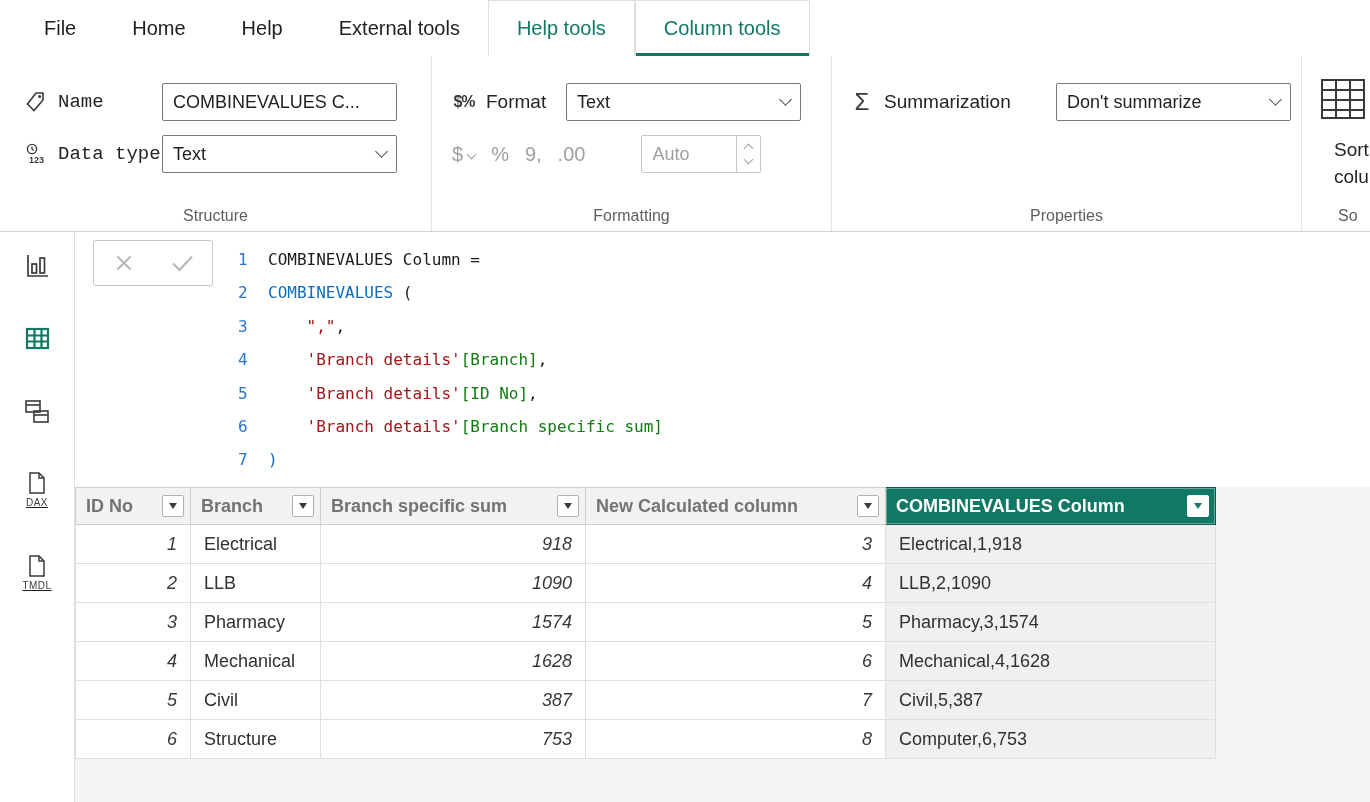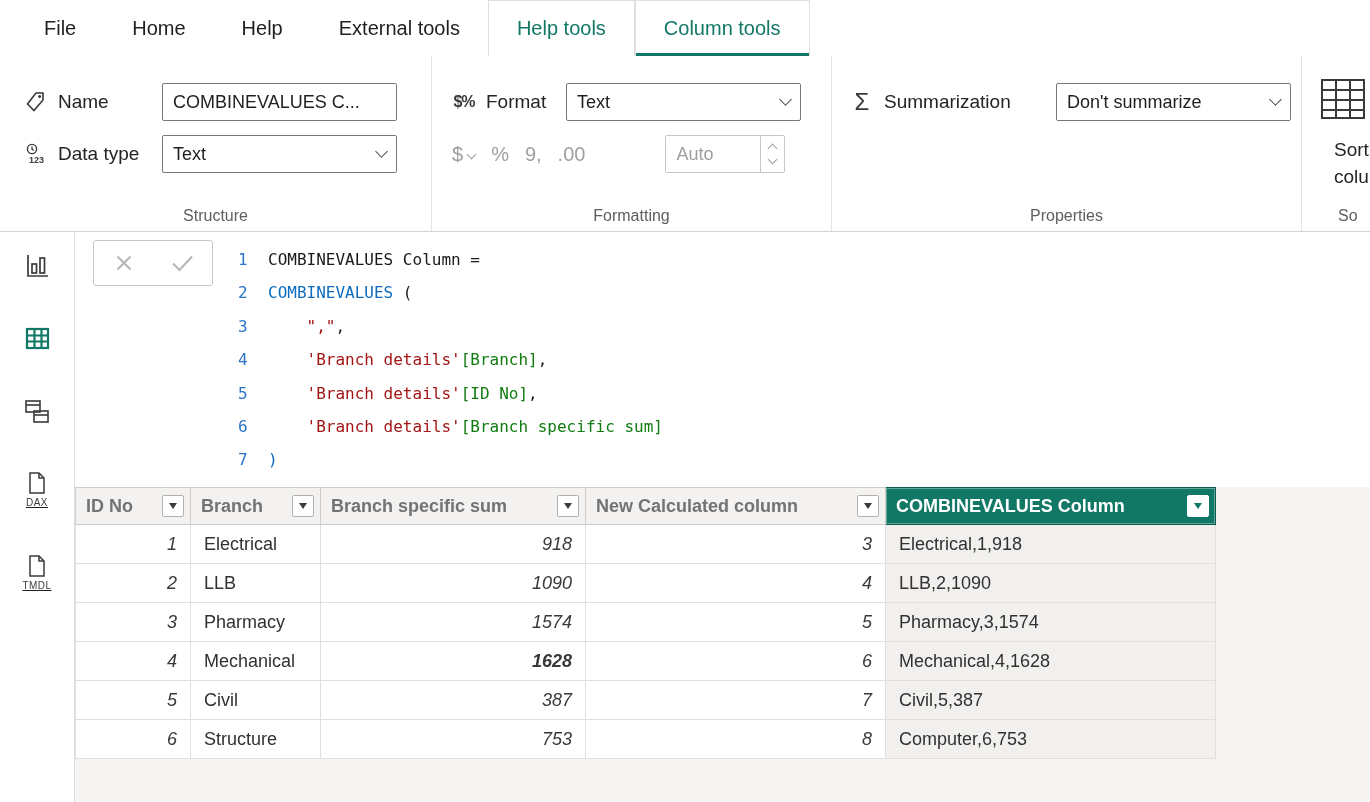--- a/index.html
+++ b/index.html
@@ -17,36 +17,36 @@
   .ribbon { height:176px; flex:none; display:flex; border-bottom:1px solid #d6d4d2; background:#fff; }
   .rgroup { position:relative; height:100%; }
   .rgroup.bordered { border-right:1px solid #e6e4e2; }
   .g-structure { width:432px; padding:26px 0 0 20px; }
   .g-formatting { width:400px; padding:26px 0 0 16px; }
   .g-properties { width:470px; padding:26px 0 0 14px; }
   .g-sort { flex:1; padding:18px 0 0 0; overflow:hidden; }
   .rrow { display:flex; align-items:center; height:40px; margin-bottom:12px; }
   .ric { width:32px; flex:none; display:flex; align-items:center; justify-content:center; margin-right:6px; color:#3b3a39; }
   .rlabel { font-size:19px; color:#252423; white-space:nowrap; overflow:hidden; }
-  .g-structure .rlabel { width:104px; }
+  .g-structure .rlabel { width:104px;font-family:Liberation Mono, monospace; }
   .g-formatting .rlabel { width:80px; }
   .g-properties .rlabel { width:172px; }
   .tinput, .select { width:235px; height:38px; border:1px solid #7a7876; border-radius:2px; background:#fff;
     display:flex; align-items:center; padding:0 10px; font-size:18px; color:#201f1e; white-space:nowrap; overflow:hidden; }
   .select .val { overflow:hidden; white-space:nowrap; }
   .chev { width:9px; height:9px; border-right:1.6px solid #484644; border-bottom:1.6px solid #484644;
     transform:rotate(45deg); margin-left:auto; margin-top:-5px; flex:none; }
   .glabel { position:absolute; bottom:6px; left:0; right:0; text-align:center; font-size:16px; color:#605e5c; }
   .g-sort .glabel { text-align:left; padding-left:36px; }
 
   .fmt-buttons { display:flex; align-items:center; margin-left:4px; }
   .fmt-btn { display:flex; align-items:flex-end; color:#a19f9d; font-size:20px; margin-right:16px; white-space:nowrap; }
   .fmt-btn .chev-sm { width:7px; height:7px; border-right:1.5px solid #a19f9d; border-bottom:1.5px solid #a19f9d;
     transform:rotate(45deg); margin:0 0 8px 5px; }
-  .auto-spin { width:120px; height:38px; border:1px solid #c8c6c4; border-radius:2px; display:flex; align-items:stretch; margin-left:64px; }
+  .auto-spin { width:120px; height:38px; border:1px solid #c8c6c4; border-radius:2px; display:flex; align-items:stretch; margin-left:40px; }
   .auto-spin .val { flex:1; display:flex; align-items:center; padding-left:10px; font-size:18px; color:#a19f9d; }
   .spin-col { width:24px; border-left:1px solid #c8c6c4; display:flex; flex-direction:column; align-items:center; justify-content:center; gap:4px; }
   .spin-up { width:7px; height:7px; border-left:1.5px solid #a19f9d; border-top:1.5px solid #a19f9d; transform:rotate(45deg); margin-top:3px; }
   .spin-dn { width:7px; height:7px; border-right:1.5px solid #a19f9d; border-bottom:1.5px solid #a19f9d; transform:rotate(45deg); margin-bottom:3px; }
   .sigma { font-size:24px; color:#3b3a39; }
   .fmticon { font-size:16px; font-weight:bold; color:#3b3a39; letter-spacing:-1px; }
   .sort-text { font-size:19px; line-height:27px; margin:10px 0 0 16px; color:#252423; white-space:nowrap; }
 
   
   .content { flex:1; display:flex; min-height:0; }
@@ -356,21 +356,21 @@
               <tr>
                 <td class="num " style="text-align: right;">3</td>
                 <td class="" style="text-align: left;">Pharmacy</td>
                 <td class="num " style="text-align: right;">1574</td>
                 <td class="num " style="text-align: right;">5</td>
                 <td class="selcol" style="text-align: left;">Pharmacy,3,1574</td>
               </tr>
               <tr>
                 <td class="num " style="text-align: right;">4</td>
                 <td class="" style="text-align: left;">Mechanical</td>
-                <td class="num " style="text-align: right; font-weight: bold;">1628</td>
+                <td class="num " style="text-align: right;">1628</td>
                 <td class="num " style="text-align: right;">6</td>
                 <td class="selcol" style="text-align: left;">Mechanical,4,1628</td>
               </tr>
               <tr>
                 <td class="num " style="text-align: right;">5</td>
                 <td class="" style="text-align: left;">Civil</td>
                 <td class="num " style="text-align: right;">387</td>
                 <td class="num " style="text-align: right;">7</td>
                 <td class="selcol" style="text-align: left;">Civil,5,387</td>
               </tr>

